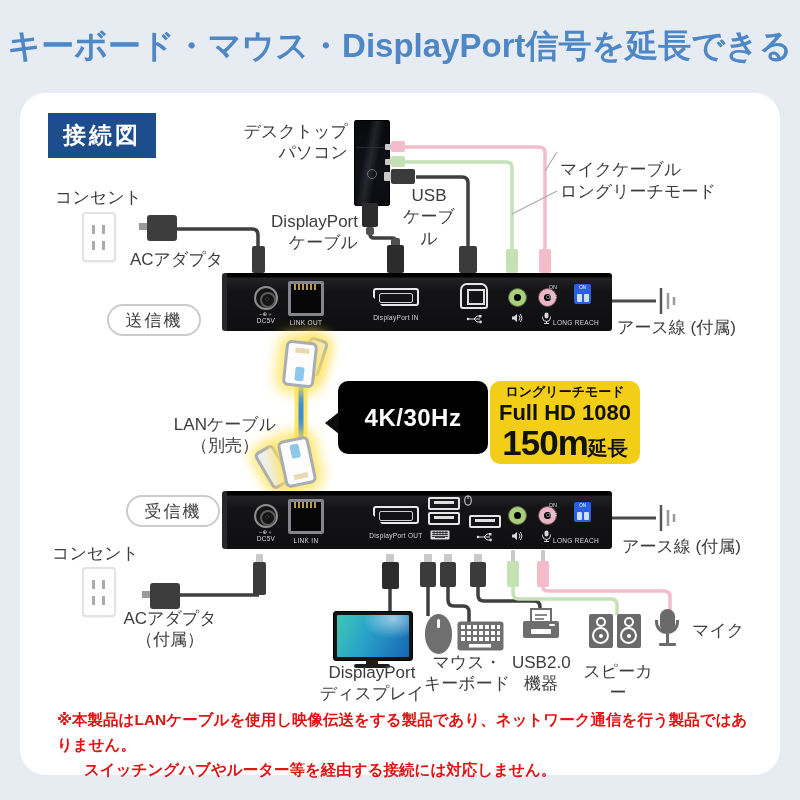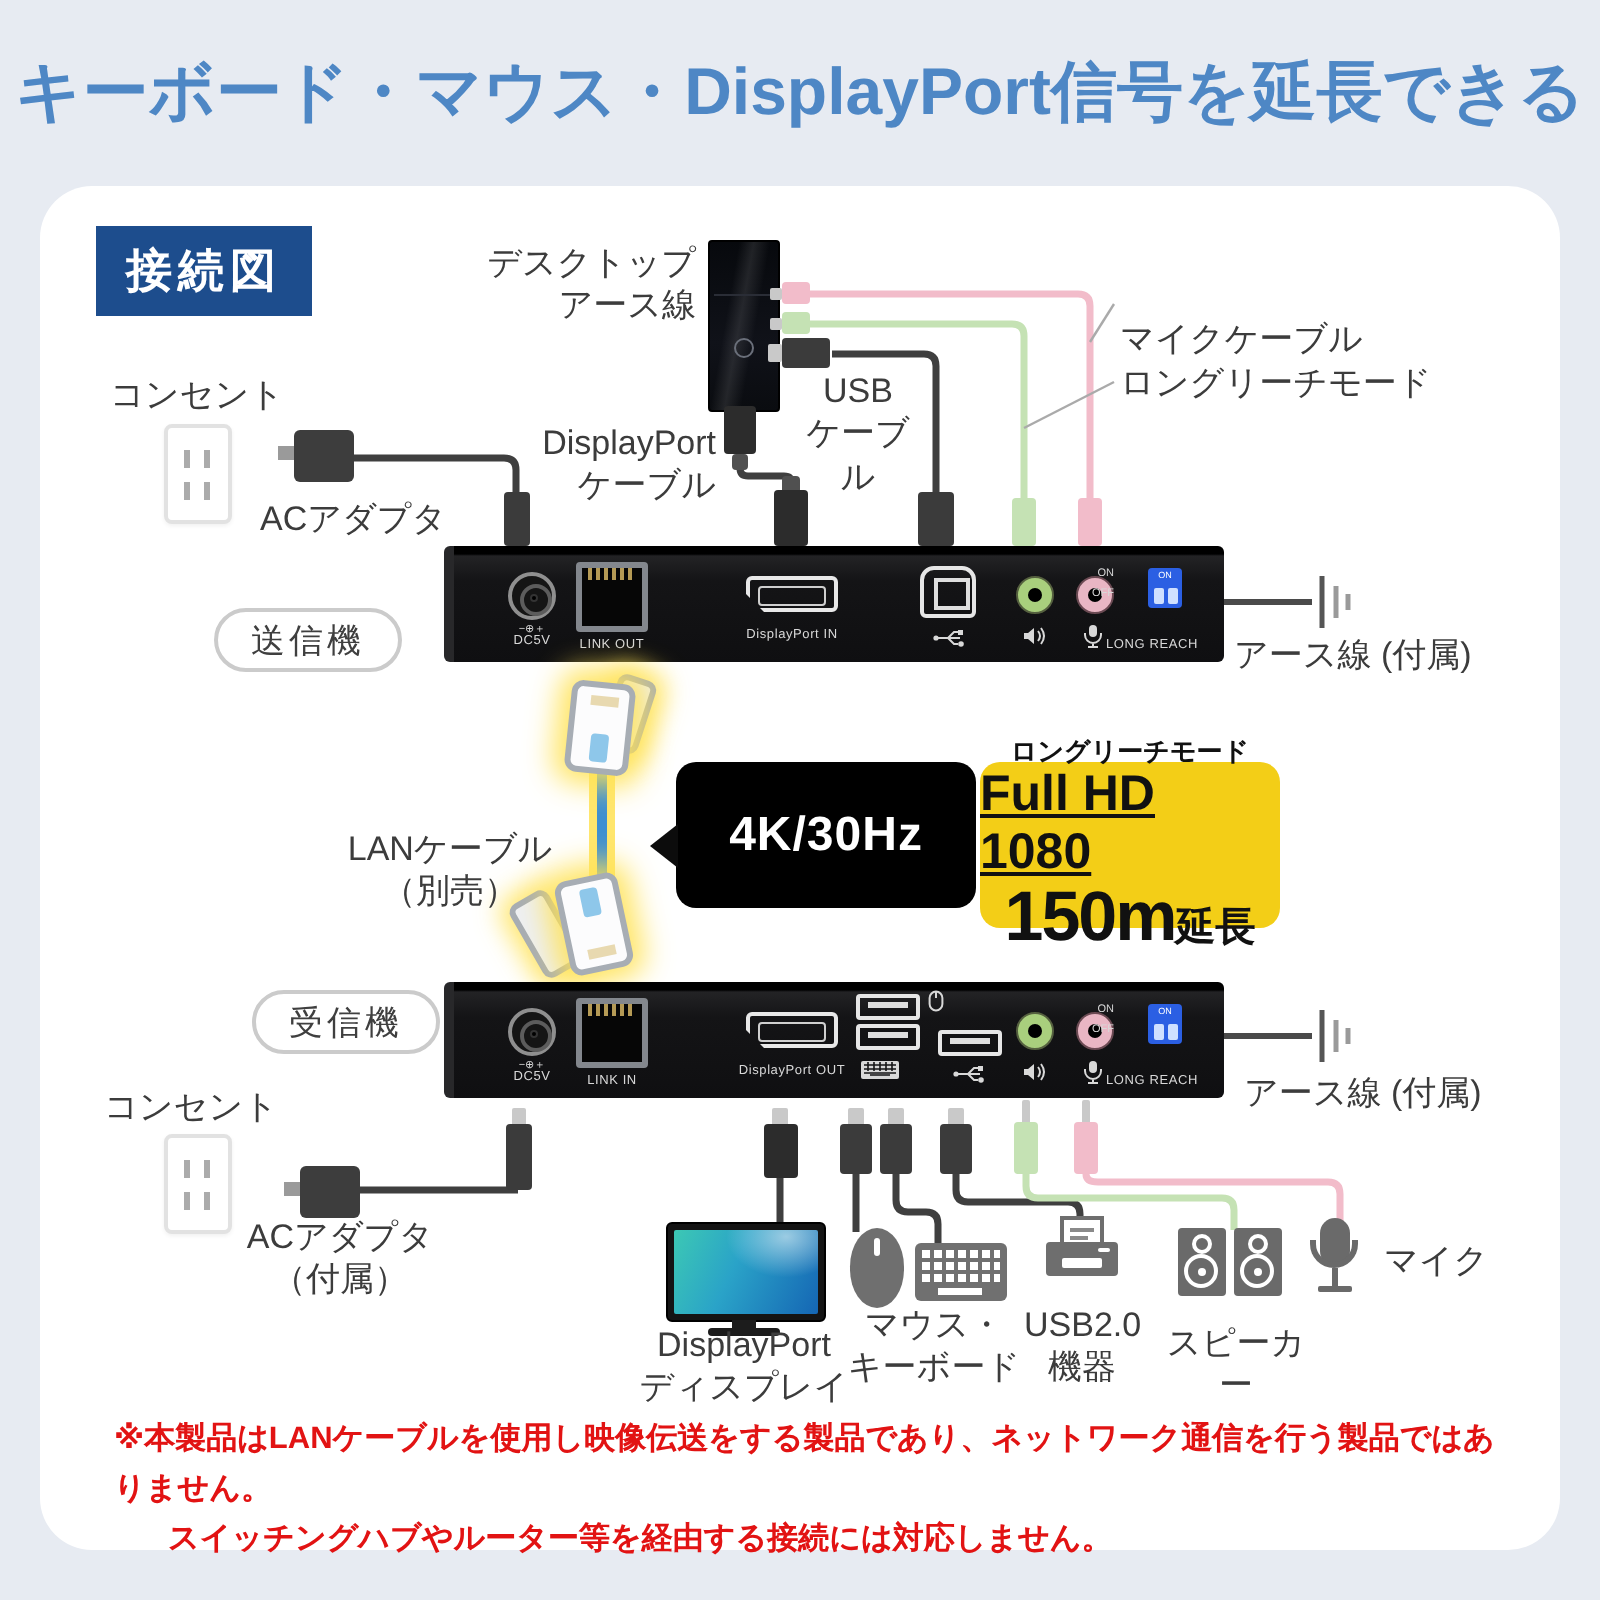--- a/index.html
+++ b/index.html
@@ -100,21 +100,21 @@
     border-top:11px solid transparent;border-bottom:11px solid transparent;border-right:14px solid #0c0c0c;}
   .bb1{font-size:24px;font-weight:bold;color:#fff;letter-spacing:.5px;}
   .bb2{color:#d7a835;font-weight:bold;line-height:1;}
   .bb2 .v{font-size:37px;letter-spacing:-1px;}
   .bb2 .s{font-size:21px;}
   .badge-yellow{
     left:490px;top:381px;width:150px;height:83px;background:#f3ce17;border-radius:10px;
     display:flex;flex-direction:column;align-items:center;justify-content:center;color:#111;
   }
   .by1{font-size:13px;font-weight:bold;line-height:1.1;}
-  .by2{font-size:25px;font-weight:bold;line-height:1.15;text-decoration:underline;}
+  .by2{font-size:22px;font-weight:bold;line-height:1.15;}
   .by3{font-weight:bold;line-height:1;}
   .by3 .v{font-size:35px;letter-spacing:-1px;}
   .by3 .s{font-size:20px;}
   
   .monitor{left:333px;top:611px;width:78px;height:48px;background:#141414;border-radius:3px;border:1px solid #000;}
   .screen{position:absolute;inset:3px;border-radius:1px;
     background:radial-gradient(ellipse 50px 34px at 78% 8%,rgba(255,255,255,.55),rgba(255,255,255,0) 60%),
                linear-gradient(115deg,#3cc8b4 0%,#2aa3c8 42%,#1566b4 100%);}
   .mon-neck{left:366px;top:660px;width:12px;height:4px;background:#1c1c1c;}
   .mon-base{left:354px;top:664px;width:36px;height:4px;background:#1c1c1c;border-radius:2px;}
@@ -179,21 +179,21 @@
   <path d="M448,586 V600 Q448,606 454,606 H463 Q469,606 469,612 V622" stroke="#3f3f3f" stroke-width="3.5"></path>
   <path d="M478,586 V595 Q478,601 484,601 H534 Q540,601 540,607 V612" stroke="#3f3f3f" stroke-width="3.5"></path>
   <path d="M513,587 V593 Q513,599 519,599 H611 Q617,599 617,605 V615" stroke="#c5e2b4" stroke-width="3.5"></path>
   <path d="M543,587 Q543,591 549,591 H664 Q670,591 670,597 V611" stroke="#f2bcca" stroke-width="3.5"></path>
 </svg>
 
 <div class="abs section-box">接続図</div>
 
 <div class="abs lbl r" style="left:230px;top:121px;width:118px;">
   <div>デスクトップ</div>
-  <div>アース線</div>
+  <div>パソコン</div>
 </div>
 <div class="abs pc">
   <div class="pc-line"></div>
   <div class="pc-circle"></div>
 </div>
 
 <div class="abs tip" style="left:385px;top:144px;width:6px;height:6px;"></div>
 <div class="abs plug pink" style="left:391px;top:141px;width:14px;height:11px;"></div>
 <div class="abs tip" style="left:385px;top:159px;width:6px;height:6px;"></div>
 <div class="abs plug green" style="left:391px;top:156px;width:14px;height:11px;"></div>

